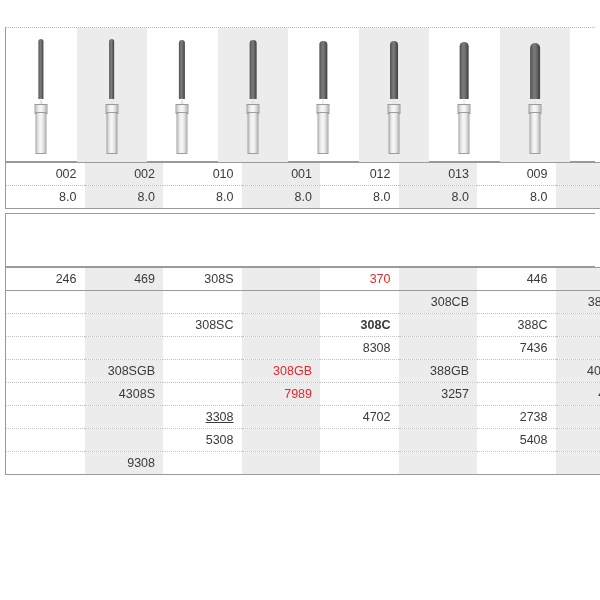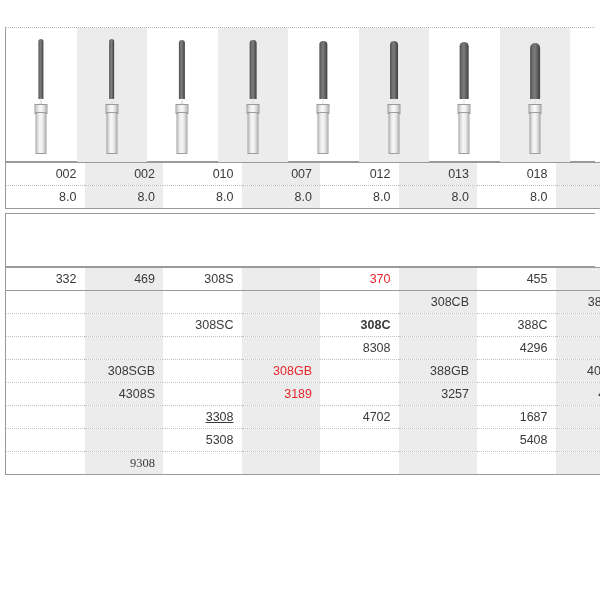--- a/index.html
+++ b/index.html
@@ -176,51 +176,51 @@
         </div>
       </div>
     </div>
 
   <table class="grid frame" id="sizes">
     <tbody>
       <tr>
           <td style="width: 70.5px;">002</td>
           <td class="shade" style="width: 70.5px;">002</td>
           <td style="width: 70.5px;">010</td>
-          <td class="shade" style="width: 70.5px;">007</td>
+          <td class="shade" style="width: 70.5px;">001</td>
           <td style="width: 70.5px;">012</td>
           <td class="shade" style="width: 70.5px;">013</td>
-          <td style="width: 70.5px;">018</td>
+          <td style="width: 70.5px;">009</td>
           <td class="shade" style="width: 70.5px;">015</td>
         </tr>
       <tr>
           <td style="width: 70.5px;">8.0</td>
           <td class="shade" style="width: 70.5px;">8.0</td>
           <td style="width: 70.5px;">8.0</td>
           <td class="shade" style="width: 70.5px;">8.0</td>
           <td style="width: 70.5px;">8.0</td>
           <td class="shade" style="width: 70.5px;">8.0</td>
           <td style="width: 70.5px;">8.0</td>
           <td class="shade" style="width: 70.5px;">8.0</td>
         </tr>
     </tbody>
   </table>
 
   <div class="frame" id="spacer"></div>
 
   <table class="grid frame" id="codes">
     <tbody>
         <tr class="hdr">
-          <td style="width: 70.5px;">332</td>
+          <td style="width: 70.5px;">246</td>
           <td class="shade" style="width: 70.5px;">469</td>
           <td style="width: 70.5px;">308S</td>
           <td class="shade" style="width: 70.5px;"></td>
           <td class="red" style="width: 70.5px;">370</td>
           <td class="shade" style="width: 70.5px;"></td>
-          <td style="width: 70.5px;">455</td>
+          <td style="width: 70.5px;">446</td>
           <td class="shade" style="width: 70.5px;"></td>
         </tr>
         <tr>
           <td style="width: 70.5px;"></td>
           <td class="shade" style="width: 70.5px;"></td>
           <td style="width: 70.5px;"></td>
           <td class="shade" style="width: 70.5px;"></td>
           <td style="width: 70.5px;"></td>
           <td class="shade" style="width: 70.5px;">308CB</td>
           <td style="width: 70.5px;"></td>
@@ -236,66 +236,66 @@
           <td style="width: 70.5px;">388C</td>
           <td class="shade" style="width: 70.5px;"></td>
         </tr>
         <tr>
           <td style="width: 70.5px;"></td>
           <td class="shade" style="width: 70.5px;"></td>
           <td style="width: 70.5px;"></td>
           <td class="shade" style="width: 70.5px;"></td>
           <td style="width: 70.5px;">8308</td>
           <td class="shade" style="width: 70.5px;"></td>
-          <td style="width: 70.5px;">4296</td>
+          <td style="width: 70.5px;">7436</td>
           <td class="shade" style="width: 70.5px;"></td>
         </tr>
         <tr>
           <td style="width: 70.5px;"></td>
           <td class="shade" style="width: 70.5px;">308SGB</td>
           <td style="width: 70.5px;"></td>
           <td class="shade red" style="width: 70.5px;">308GB</td>
           <td style="width: 70.5px;"></td>
           <td class="shade" style="width: 70.5px;">388GB</td>
           <td style="width: 70.5px;"></td>
           <td class="shade" style="width: 70.5px;">408GB</td>
         </tr>
         <tr>
           <td style="width: 70.5px;"></td>
           <td class="shade" style="width: 70.5px;">4308S</td>
           <td style="width: 70.5px;"></td>
-          <td class="shade red" style="width: 70.5px;">3189</td>
+          <td class="shade red" style="width: 70.5px;">7989</td>
           <td style="width: 70.5px;"></td>
           <td class="shade" style="width: 70.5px;">3257</td>
           <td style="width: 70.5px;"></td>
           <td class="shade" style="width: 70.5px;">4408</td>
         </tr>
         <tr>
           <td style="width: 70.5px;"></td>
           <td class="shade" style="width: 70.5px;"></td>
           <td style="width: 70.5px; text-decoration: underline;">3308</td>
           <td class="shade" style="width: 70.5px;"></td>
           <td style="width: 70.5px;">4702</td>
           <td class="shade" style="width: 70.5px;"></td>
-          <td style="width: 70.5px;">1687</td>
+          <td style="width: 70.5px;">2738</td>
           <td class="shade" style="width: 70.5px;"></td>
         </tr>
         <tr>
           <td style="width: 70.5px;"></td>
           <td class="shade" style="width: 70.5px;"></td>
           <td style="width: 70.5px;">5308</td>
           <td class="shade" style="width: 70.5px;"></td>
           <td style="width: 70.5px;"></td>
           <td class="shade" style="width: 70.5px;"></td>
           <td style="width: 70.5px;">5408</td>
           <td class="shade" style="width: 70.5px;"></td>
         </tr>
         <tr>
           <td style="width: 70.5px;"></td>
-          <td class="shade" style="width: 70.5px; font-family: Liberation Serif, serif;">9308</td>
+          <td class="shade" style="width: 70.5px;">9308</td>
           <td style="width: 70.5px;"></td>
           <td class="shade" style="width: 70.5px;"></td>
           <td style="width: 70.5px;"></td>
           <td class="shade" style="width: 70.5px;"></td>
           <td style="width: 70.5px;"></td>
           <td class="shade" style="width: 70.5px;"></td>
         </tr>
       </tbody>
   </table>
 

